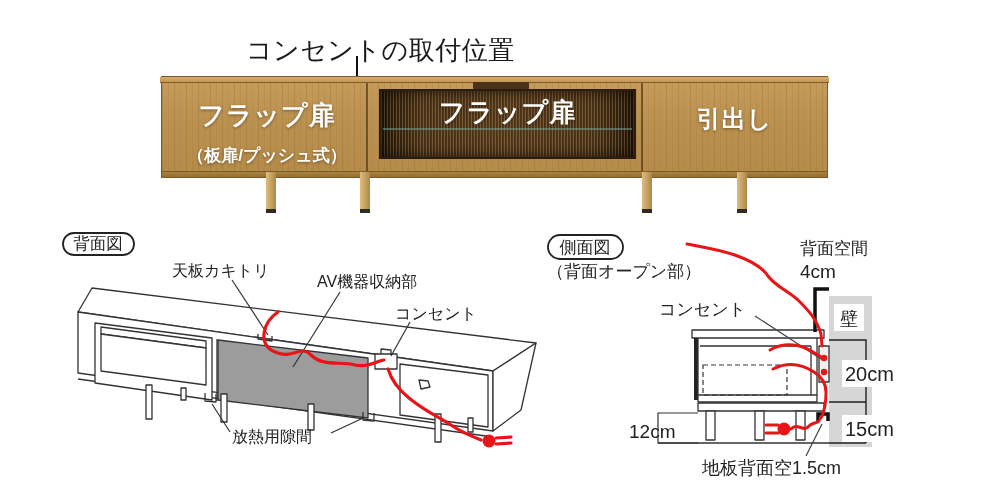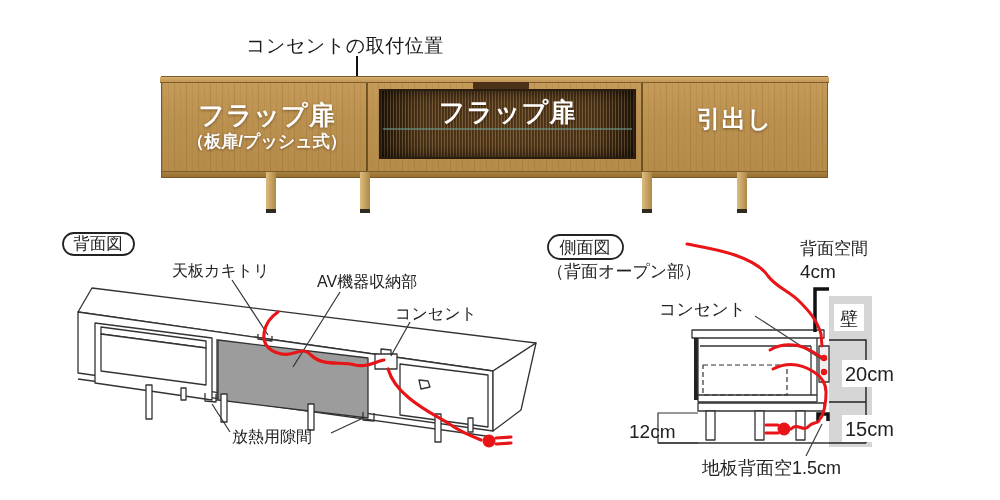--- a/index.html
+++ b/index.html
@@ -1,21 +1,21 @@
 <!DOCTYPE html>
 <html><head>
 <meta charset="utf-8">
 <style>
   * { margin:0; padding:0; box-sizing:border-box; }
   html,body { background:#fff; }
   body { font-family:"Liberation Sans","DejaVu Sans",sans-serif; }
   #stage { position:relative; width:1000px; height:500px; background:#fff; overflow:hidden; }
 
   
-  .callout-text { position:absolute; left:246px; top:33px; font-size:19px; color:#1a1a1a; letter-spacing:.5px; }
+  .callout-text { position:absolute; left:246px; top:33px; font-size:26px; color:#1a1a1a; letter-spacing:.5px; }
   .callout-line { position:absolute; left:356px; top:56px; width:2px; height:30px; background:#111; }
   .outlet-marker { position:absolute; left:351px; top:85px; width:11px; height:25px; background:#e81417; }
 
   .cabinet { position:absolute; left:161px; top:76px; width:667px; height:102px;
     border:1px solid #7a5b29;
     background:
       repeating-linear-gradient(90deg, rgba(101,72,30,.18) 0 1px, rgba(0,0,0,0) 1px 6px, rgba(140,103,48,.14) 6px 7px, rgba(0,0,0,0) 7px 12px),
       linear-gradient(180deg,#c89c5a 0%,#bb914f 45%,#b68b49 100%); }
   .cab-top { position:absolute; left:-2px; right:-2px; top:0; height:6px;
     background:linear-gradient(180deg,#d6ad6c,#c29757); border-bottom:1px solid #7d5e2a; }
@@ -26,21 +26,21 @@
     border:2px solid #2a1c0e; box-shadow:inset 0 0 14px rgba(0,0,0,.65);
     background:
       repeating-linear-gradient(90deg, rgba(225,185,120,.28) 0 1px, rgba(20,10,5,.12) 1px 2px, rgba(0,0,0,0) 2px 3px),
       linear-gradient(90deg,#241709 0%,#4a3319 16%,#53391c 50%,#4a3319 84%,#241709 100%); }
   .glass::after { content:""; position:absolute; left:2px; right:2px; top:56%; height:2px;
     background:rgba(110,160,150,.55); }
   .handle { position:absolute; left:311px; top:5px; width:56px; height:7px; background:#4a3118; border-radius:1px; }
   .sec-label { position:absolute; text-align:center; color:#fff; font-weight:bold;
     text-shadow:0 1px 3px rgba(40,20,0,.45); line-height:1; }
   .sec-label .t1 { font-size:26px; letter-spacing:1px; }
-  .sec-label .t2 { font-size:17px; margin-top:5px; letter-spacing:0; }
+  .sec-label .t2 { font-size:17px; margin-top:19px; letter-spacing:0; }
   .leg { position:absolute; top:172px; width:10px; height:41px;
     background:linear-gradient(90deg,#dcbd80,#c5a05f 55%,#a9884a); }
   .leg::after { content:""; position:absolute; left:0; right:0; bottom:0; height:4px; background:#2f2a22; }
 
   
   svg text { font-family:"Liberation Sans","DejaVu Sans",sans-serif; fill:#222; }
   .dg { position:absolute; }
 </style>
 </head>
 <body>

